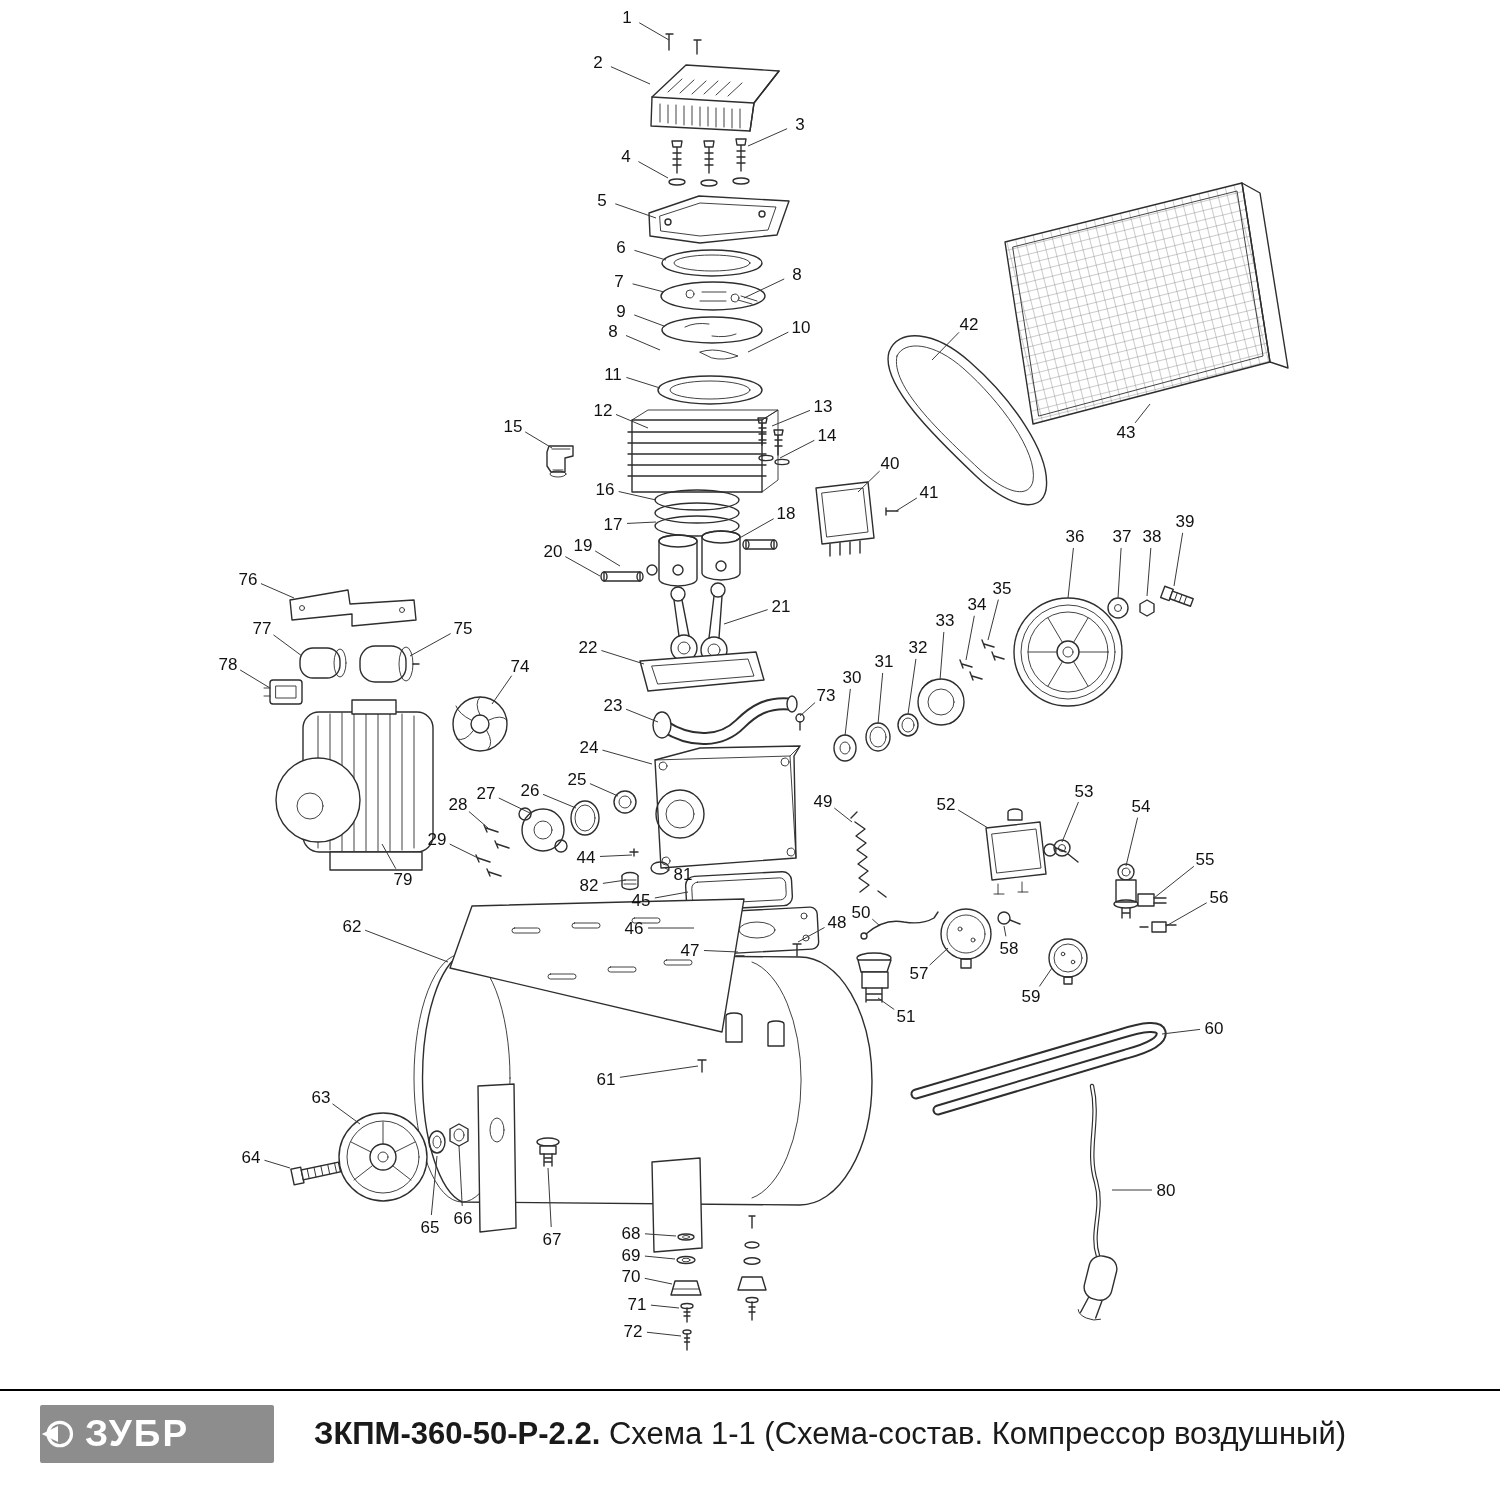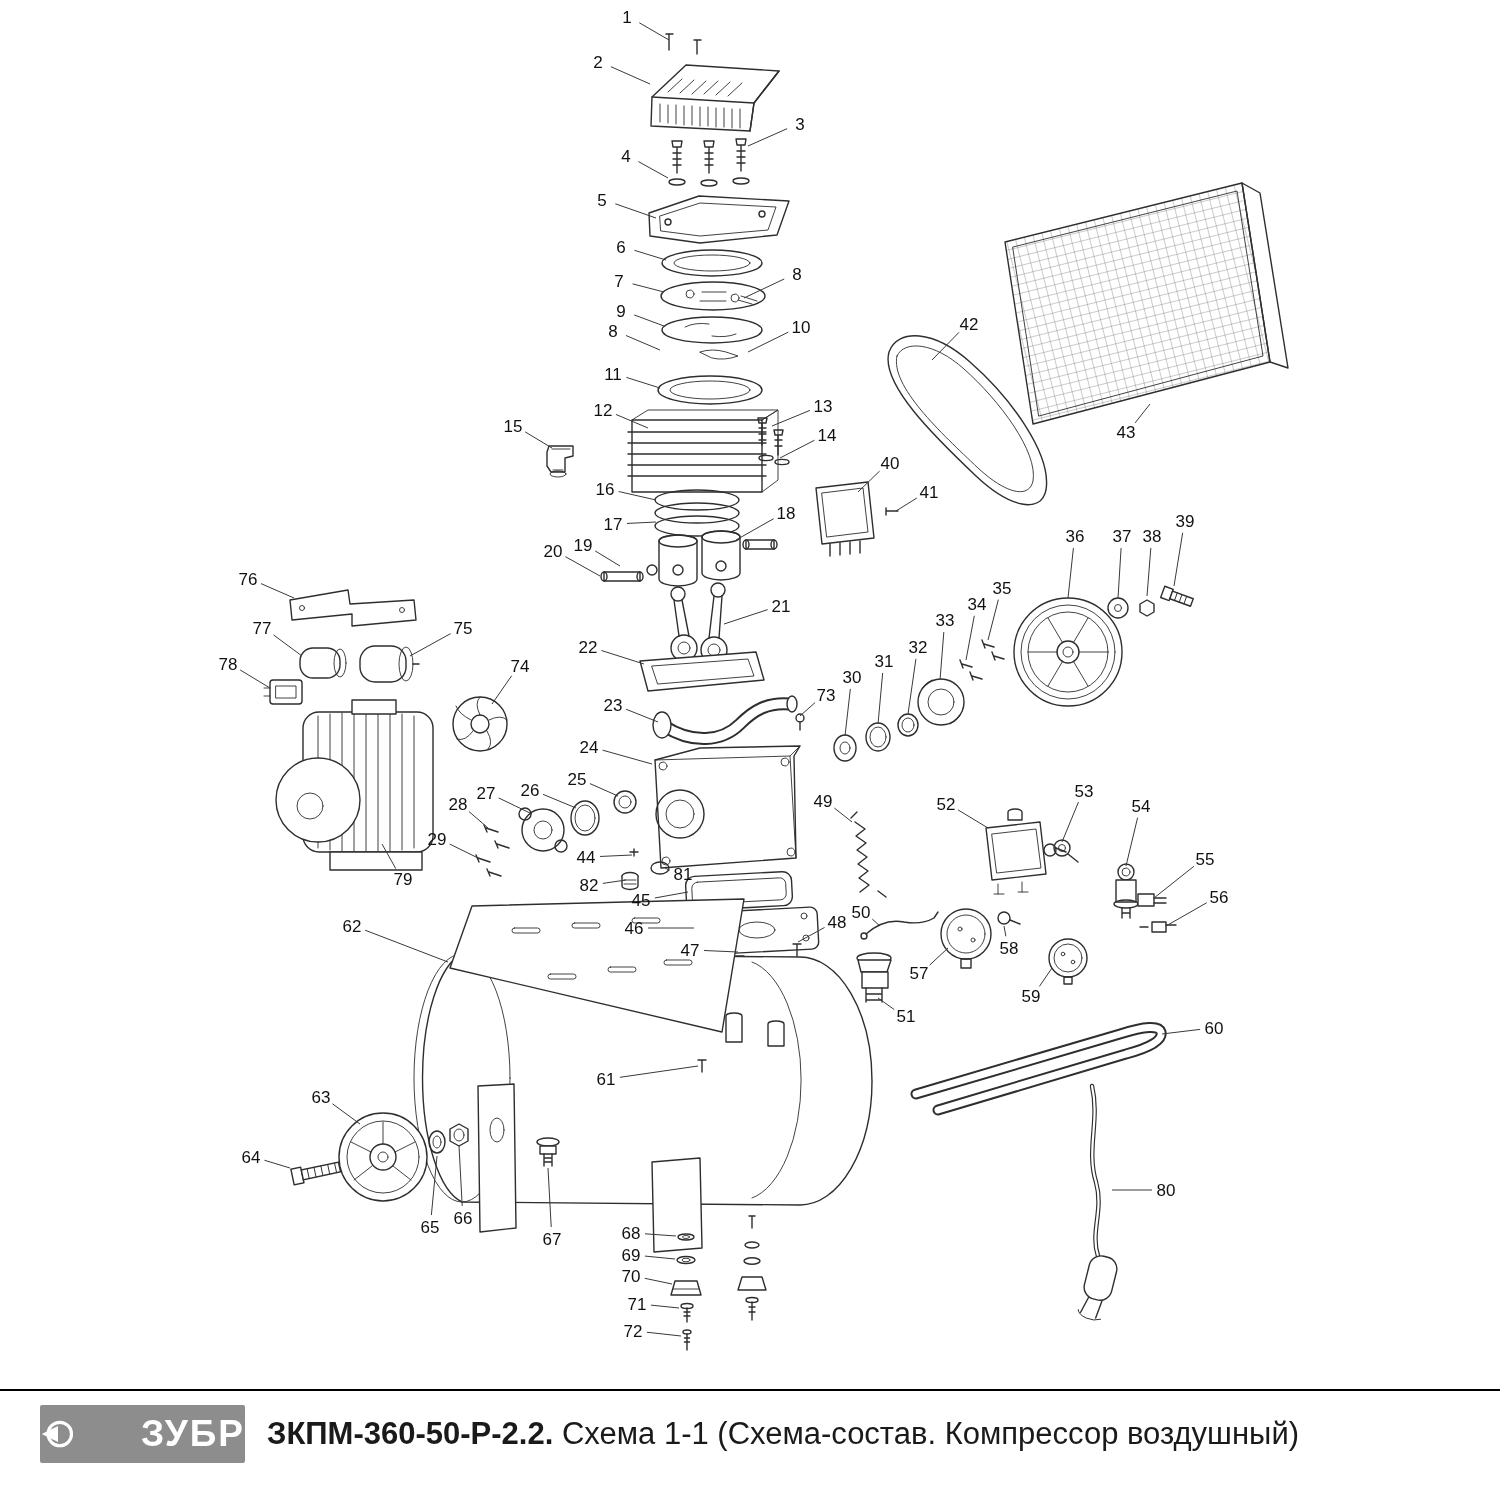--- a/index.html
+++ b/index.html
@@ -13,24 +13,24 @@
   .parts .tube-i{stroke:#fff;stroke-width:9;}
   .parts .tube2{stroke-width:11;}
   .parts .tube2-i{stroke:#fff;stroke-width:7;}
   .parts .cord{stroke-width:4.5;}
   .parts .cord-i{stroke:#fff;stroke-width:2.2;}
   .part-label{font-family:"Liberation Sans",sans-serif;font-size:17px;fill:#111;}
   .leader{stroke:#3a3a3a;stroke-width:1;}
   .footer{position:absolute;left:0;top:1389px;width:1500px;height:111px;background:#fff;}
   .footer-rule{height:2px;background:#000;}
   .footer-row{display:flex;align-items:center;padding:14px 0 0 40px;}
-  .logo{width:205px;height:58px;background:#8d8d8d;display:flex;align-items:center;justify-content:space-between;gap:9px;border-radius:2px;}
+  .logo{width:234px;height:58px;background:#8d8d8d;display:flex;align-items:center;justify-content:flex-start;gap:9px;border-radius:2px;}
   .logo-mark{width:36px;height:36px;}
   .logo-text{color:#fff;font-weight:bold;font-size:37px;letter-spacing:2px;}
-  .footer-title{margin-left:22px;font-size:31px;color:#1a1a1a;white-space:nowrap;}
+  .footer-title{margin-left:40px;font-size:31px;color:#1a1a1a;white-space:nowrap;}
   .t-bold{font-weight:bold;}
 </style>
 </head>
 <body>
 
 <div class="page">
 
 <svg id="diagram-svg" viewBox="0 0 1500 1389" width="1500" height="1389" xmlns="http://www.w3.org/2000/svg">
   <defs>
     <pattern id="grid" width="9" height="9" patternUnits="userSpaceOnUse" patternTransform="rotate(-14)">

